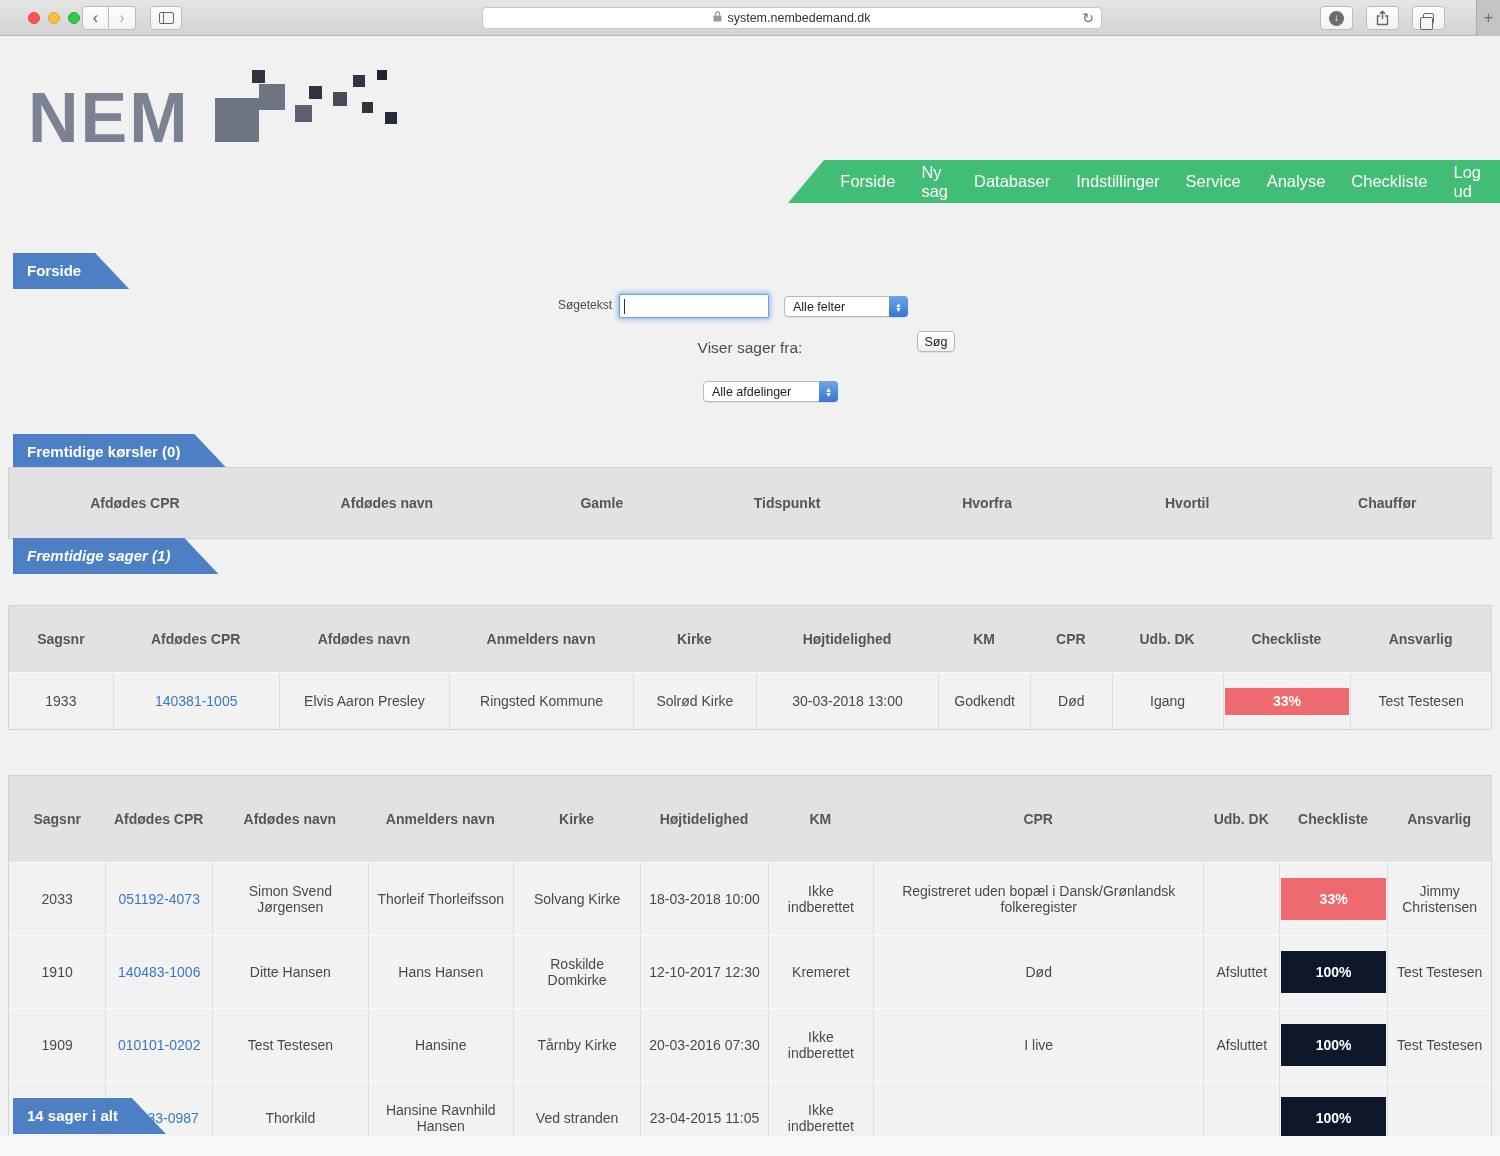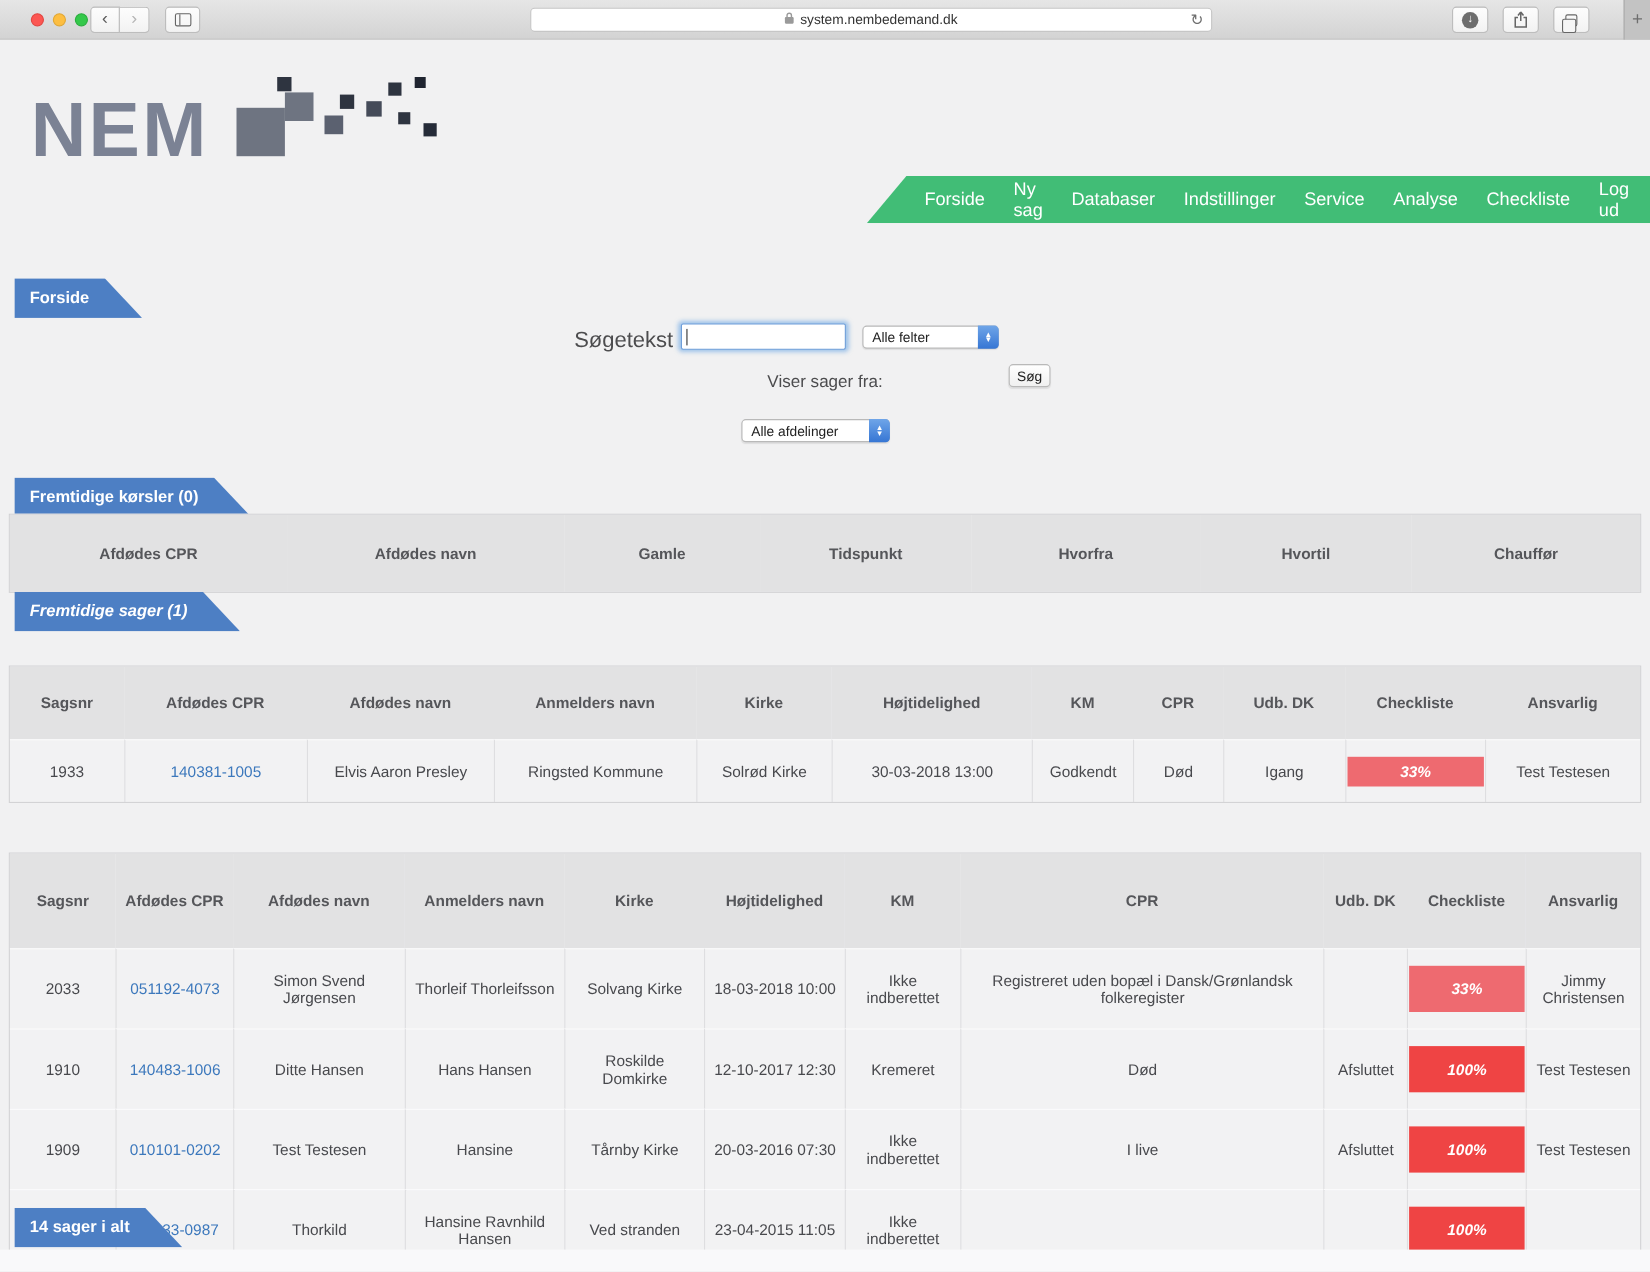--- a/index.html
+++ b/index.html
@@ -53,60 +53,60 @@
               display:flex; align-items:center; justify-content:flex-end; gap:26px; padding:0 19px 0 60px; }
   .greennav a { color:#fff; text-decoration:none; font-size:16.5px; }
 
   
   .banner { position:absolute; left:13px; height:36px; line-height:36px; background:#4d7fc4; color:#fff;
             font-size:15px; font-weight:700; padding:0 48px 0 14px;
             clip-path:polygon(0 0, calc(100% - 34px) 0, 100% 100%, 0 100%); }
 
   
   .search-row { position:absolute; top:293px; left:0; right:0; height:30px; }
-  .search-label { position:absolute; right:888px; top:5px; font-size:20px; color:#4c4c4e; }
+  .search-label { position:absolute; right:888px; top:5px; font-size:12px; color:#4c4c4e; }
   .search-input { position:absolute; left:619px; top:1px; width:150px; height:24px; background:#fff;
                   border:1px solid #6f9ed9; border-radius:2px; box-shadow:0 0 4px 2px rgba(90,156,226,.55);
                   display:flex; align-items:center; padding-left:4px; }
   .caret { width:1px; height:15px; background:#333; }
   .mac-select { background:#fff; border:1px solid #b9b9b9; border-radius:4px; height:21px;
                 display:flex; align-items:center; justify-content:space-between; font-size:12.5px; color:#222;
                 padding-left:8px; box-shadow:0 1px 1px rgba(0,0,0,.08); }
   .sel-felter { position:absolute; left:784px; top:3px; width:124px; }
   .stepper { width:19px; height:21px; margin:-1px -1px -1px 0; border-radius:0 4px 4px 0;
              background:linear-gradient(#6fa5e8,#3676d4); color:#fff; display:flex; flex-direction:column;
              align-items:center; justify-content:center; font-size:7px; line-height:5px; }
   .sog-btn { position:absolute; left:917px; top:3px; width:38px; height:21px; border-radius:4px;
              background:linear-gradient(#ffffff,#f0f0f0); border:1px solid #b9b9b9; font-size:12.5px; color:#222;
              display:flex; align-items:center; justify-content:center; box-shadow:0 1px 1px rgba(0,0,0,.08);margin-top:35px; }
   .viser { position:absolute; top:339px; left:0; right:0; text-align:center; font-size:15.5px; color:#4c4c4e; }
-  .sel-afd { position:absolute; left:674px; top:381px; width:135px; }
+  .sel-afd { position:absolute; left:703px; top:381px; width:135px; }
 
   
   .dtable { position:absolute; left:8px; width:1484px; border-collapse:separate; border-spacing:0;
             background:#f2f2f3; border:1px solid #d3d3d5; table-layout:fixed; }
   .dtable th { background:#e2e2e3; font-size:14px; font-weight:700; color:#55565a; text-align:center;
                vertical-align:middle; padding:4px 6px; }
   .dtable td { font-size:14px; color:#48494d; text-align:center; vertical-align:middle;
                border-top:1px solid #fbfbfc; border-left:1px solid #dedee0; padding:20px 6px; }
   .dtable td:first-child { border-left:none; }
   .t1 th { height:70px; }
   .t2 th { height:66px; }
   .t2 td { height:33px; }
   .t3 th { height:86px; }
   .t3 td { height:48px;margin-top:12px; }
   .cpr-link { color:#3c78bc; cursor:pointer; }
   .dead-red { color:#cb2027; }
-  .cl-td { padding:0 !important;font-style:italic; }
+  .cl-td { padding:0 !important; }
   .badge { margin:3px 1px; display:flex; align-items:center; justify-content:center;
            color:#fff; font-weight:700; font-size:14px; }
   .t2 .badge { height:27px; }
   .t3 .badge { height:42px; }
   .badge-red { background:#ee6a70; }
-  .badge-green { background:#ef4444; }
+  .badge-green { background:#0f172a; }
 
   .bottom-strip { position:absolute; left:0; right:0; bottom:0; height:20px; background:#f9f9fa; }
 </style>
 </head>
 <body>
 
 <div class="screen">
 
   <div class="chrome">
     <div class="traffic">

